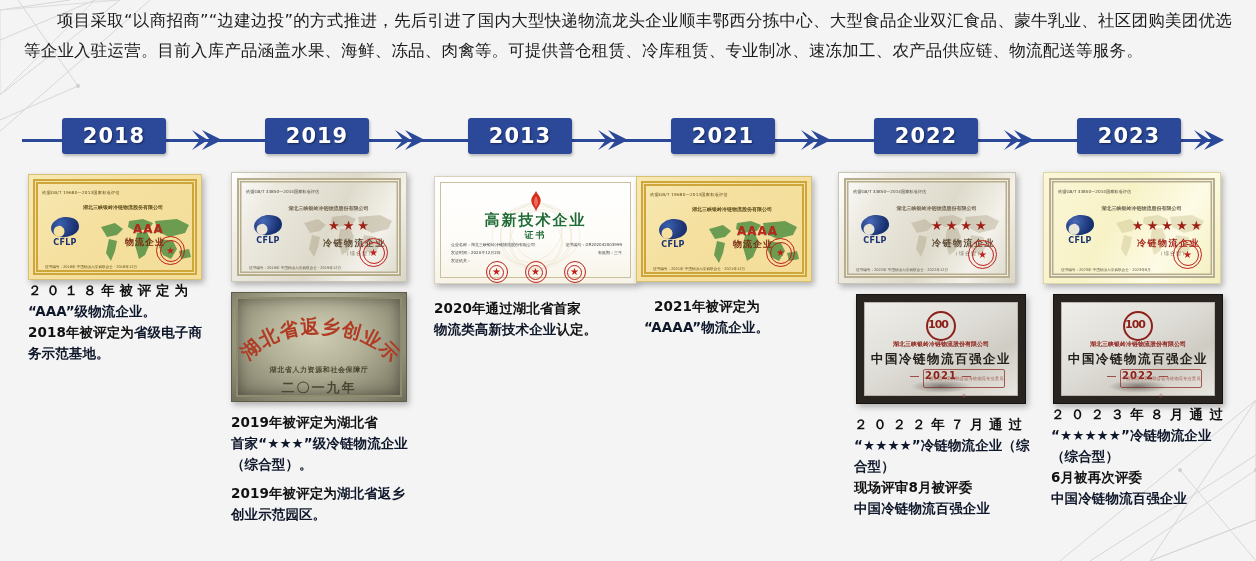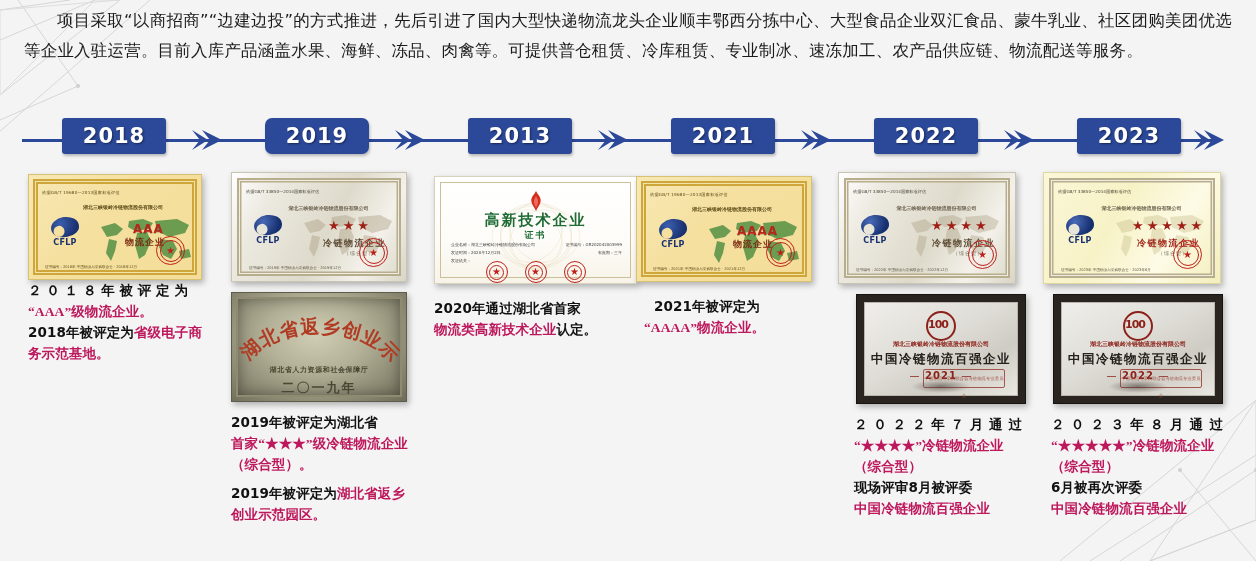--- a/index.html
+++ b/index.html
@@ -96,21 +96,21 @@
   }
   .caption {
     font-size: 13.5px;
     line-height: 21px;
     color: #111;
     font-weight: bold;
     letter-spacing: 0.1px;
   }
   .caption p { margin: 0; }
   .caption .gap { height: 8px; }
-  .red { color: #be185d; font-family: Liberation Serif, serif; }
+  .red { color: #0f172a; }
   .jt { text-align: justify; text-align-last: justify; }
 
   
   
   .cert-gold {
     background: linear-gradient(135deg,#f7e9b4 0%, #f5e0a0 40%, #f3dd98 100%);
     border: 1px solid #d9c174;
   }
   .cert-gold .frame {
     position: absolute;
@@ -481,21 +481,21 @@
       <circle cx="78" cy="86" r="2"></circle>
     </g>
   </svg>
 
   <div class="intro">项目采取“以商招商”“边建边投”的方式推进，先后引进了国内大型快递物流龙头企业顺丰鄂西分拣中心、大型食品企业双汇食品、蒙牛乳业、社区团购美团优选等企业入驻运营。目前入库产品涵盖水果、海鲜、冻品、肉禽等。可提供普仓租赁、冷库租赁、专业制冰、速冻加工、农产品供应链、物流配送等服务。</div>
 
   <div class="timeline">
     <div class="tl-line"></div>
 
     <div class="year-badge" style="left:62px;">2018</div>
-    <div class="year-badge" style="left:265px;border-radius:7px;">2019</div>
+    <div class="year-badge" style="left:265px;">2019</div>
     <div class="year-badge" style="left:468px;">2013</div>
     <div class="year-badge" style="left:671px;">2021</div>
     <div class="year-badge" style="left:874px;">2022</div>
     <div class="year-badge" style="left:1077px;">2023</div>
 
     <div class="arrow-head" style="left:192px;">
       <svg width="34" height="24" viewBox="0 0 34 24">
           <path d="M0 2 L16 12 L0 22 L8 12 Z" fill="#2b4899"></path>
           <path d="M10 2 L30 12 L10 22 L18 12 Z" fill="#2b4899"></path>
         </svg>
@@ -794,21 +794,21 @@
       <div class="inner">
         <div class="top100-logo">100</div>
         <div class="top100-company">湖北三峡银岭冷链物流股份有限公司</div>
         <div class="top100-title">中国冷链物流百强企业</div>
         <div class="top100-year"><span class="dash">—</span> <span>2022</span> <span class="dash">—</span></div>
         <div class="top100-stamp">中国物流与采购联合会冷链物流专业委员会</div>
         <div class="top100-shadow"></div>
       </div>
     </div>
 
-    <div class="caption" style="margin-top:10px; margin-left:8px; width:180px;">
+    <div class="caption" style="margin-left:8px; width:180px;">
       <p><span class="jt" style="display:inline-block;width:172px;">２０２３年８月通过</span></p>
       <p><span class="red">“★★★★★”冷链物流企业（综合型）</span></p>
       <p><span>6月被再次评委</span></p>
       <p><span class="red">中国冷链物流百强企业</span></p>
     </div>
   </div>
 
 </div>
 
 </body></html>

